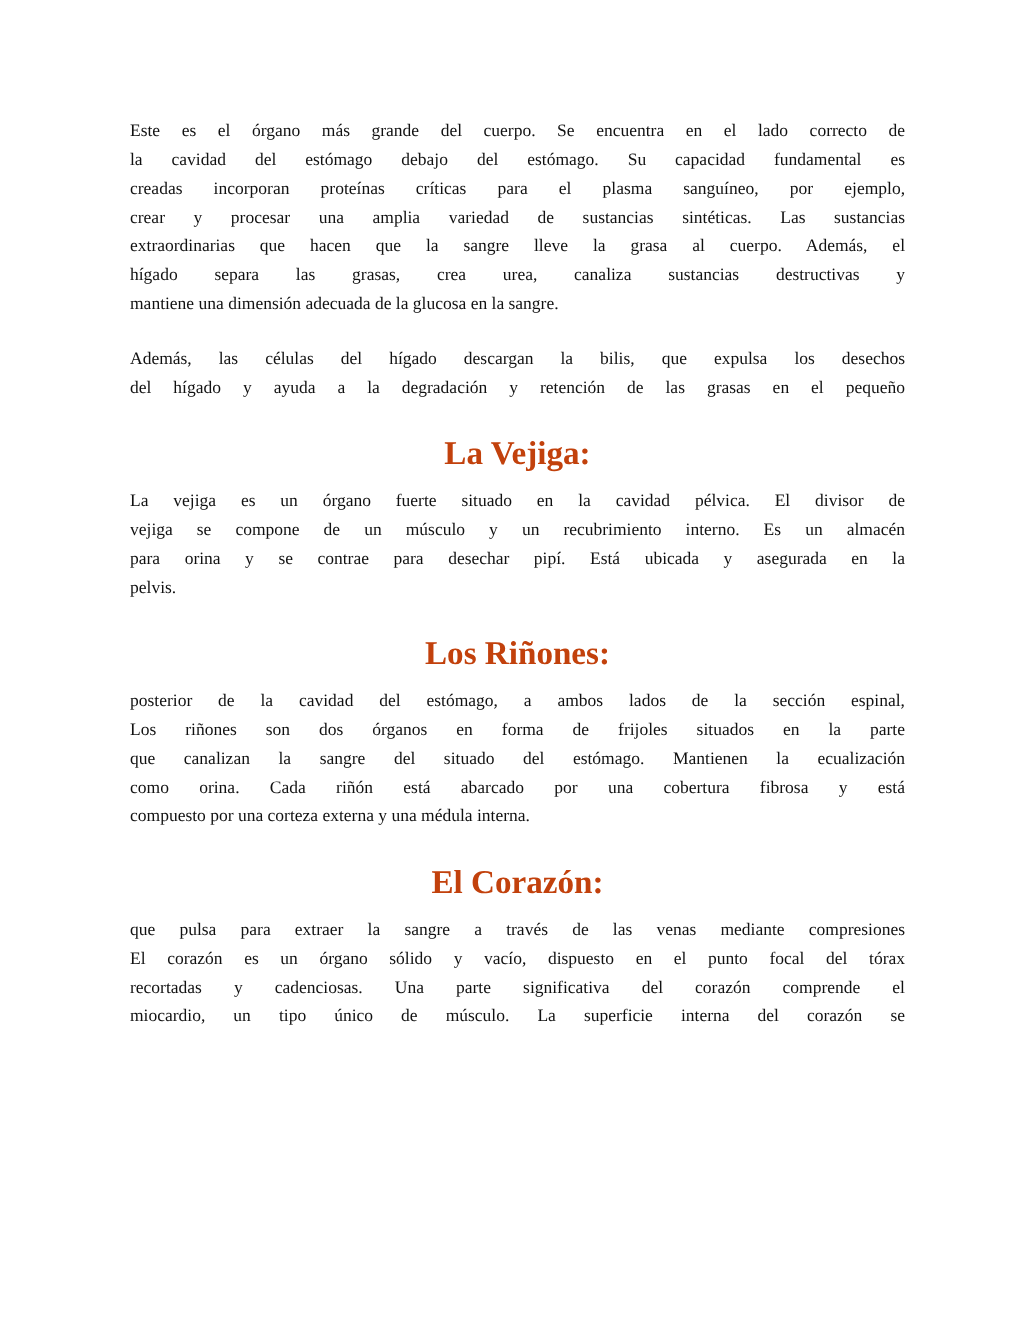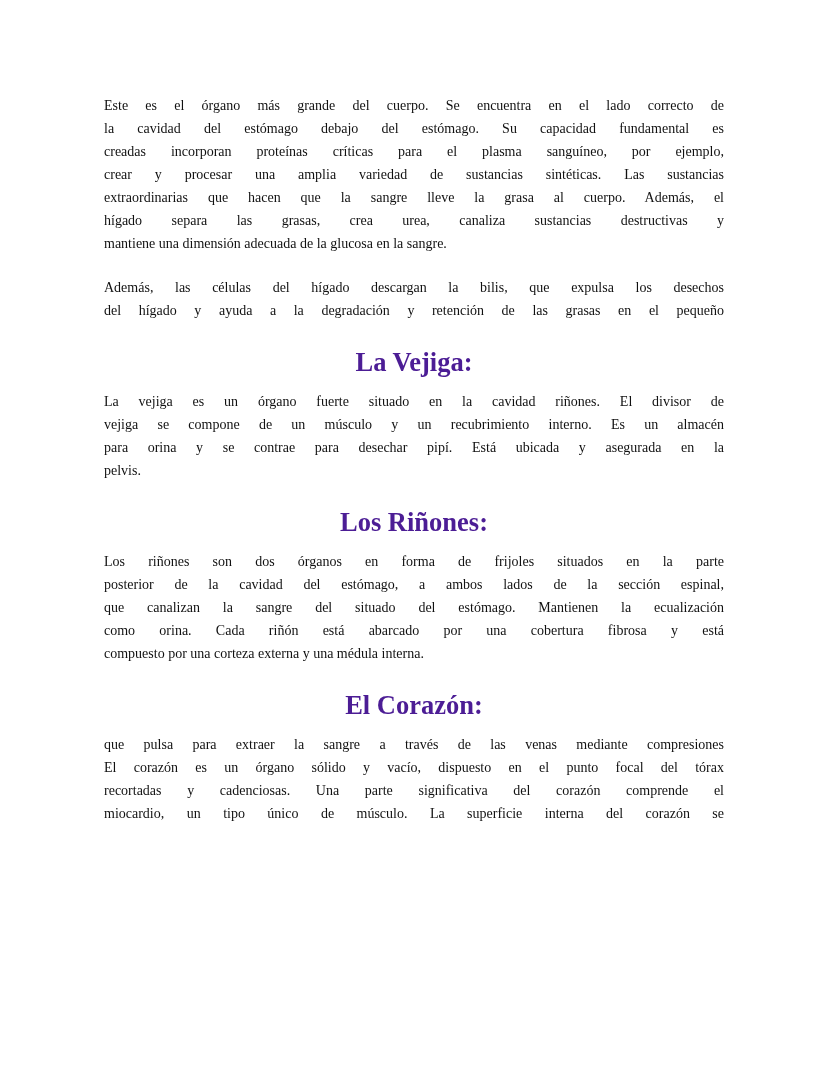--- a/index.html
+++ b/index.html
@@ -37,21 +37,21 @@
       text-align: center;
       text-align-last: left;
     }
     .gap-small { height: 21px; }
     .heading {
       margin: 0;
       text-align: center;
       font-weight: bold;
       font-size: 26.5px;
       line-height: 32px;
-      color: #4c1d95;
+      color: #c2410c;
     }
     .gap-before-heading { height: 24px; }
     .gap-after-heading { height: 12px; }
   </style>
 </head>
 <body>
 
 <div class="page">
 
   <div>
@@ -70,35 +70,35 @@
       <span class="line">del hígado y ayuda a la degradación y retención de las grasas en el pequeño</span>
     </p>
   </div>
 
   <div class="gap-before-heading"></div>
 
   <div>
     <h2 class="heading">La Vejiga:</h2>
     <div class="gap-after-heading"></div>
     <p class="para">
-      <span class="line">La vejiga es un órgano fuerte situado en la cavidad riñones. El divisor de</span>
+      <span class="line">La vejiga es un órgano fuerte situado en la cavidad pélvica. El divisor de</span>
       <span class="line">vejiga se compone de un músculo y un recubrimiento interno. Es un almacén</span>
       <span class="line">para orina y se contrae para desechar pipí. Está ubicada y asegurada en la</span>
       <span class="line last">pelvis.</span>
     </p>
   </div>
 
   <div class="gap-before-heading"></div>
 
   <div>
     <h2 class="heading">Los Riñones:</h2>
     <div class="gap-after-heading"></div>
     <p class="para">
+      <span class="line">posterior de la cavidad del estómago, a ambos lados de la sección espinal,</span>
       <span class="line">Los riñones son dos órganos en forma de frijoles situados en la parte</span>
-      <span class="line">posterior de la cavidad del estómago, a ambos lados de la sección espinal,</span>
       <span class="line">que canalizan la sangre del situado del estómago. Mantienen la ecualización</span>
       <span class="line">como orina. Cada riñón está abarcado por una cobertura fibrosa y está</span>
       <span class="line last">compuesto por una corteza externa y una médula interna.</span>
     </p>
   </div>
 
   <div class="gap-before-heading"></div>
 
   <div>
     <h2 class="heading">El Corazón:</h2>

